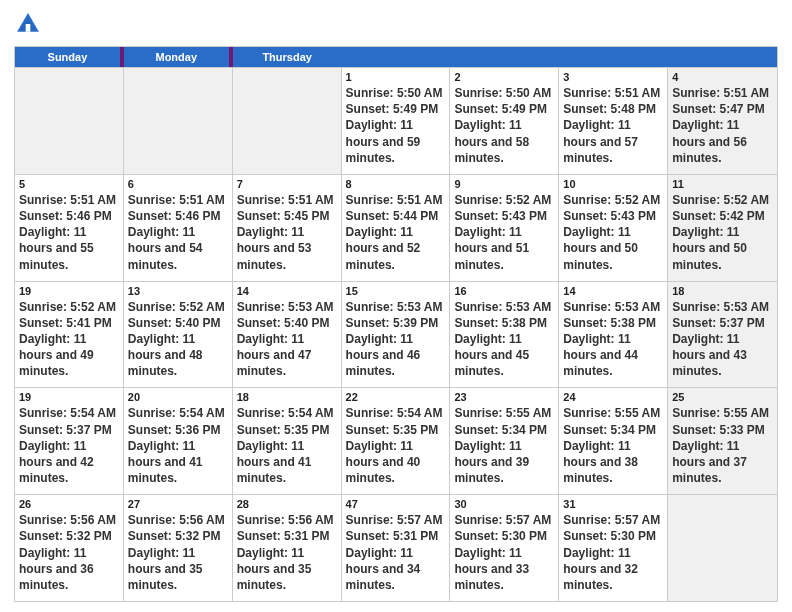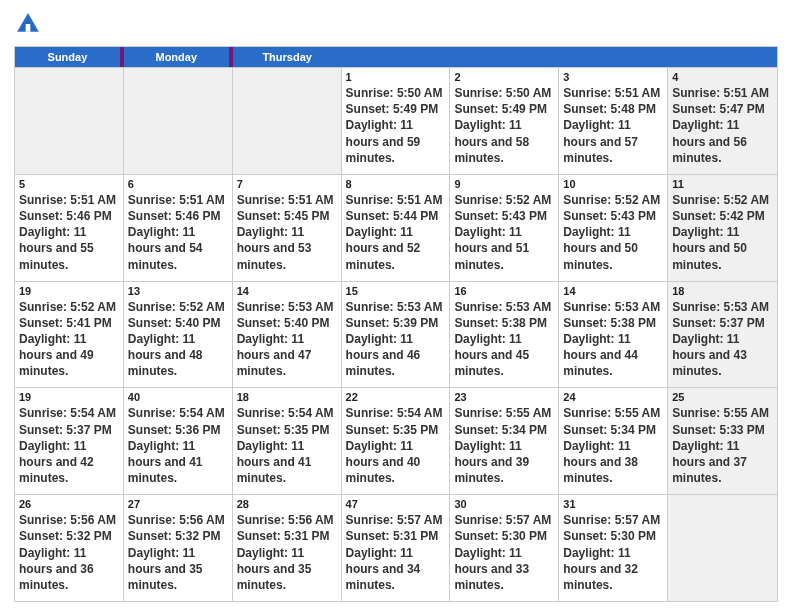--- a/index.html
+++ b/index.html
@@ -255,21 +255,21 @@
           </div>
         </div>
         <div class="cal-row">
           <div class="cal-cell">
             <span class="day-num">19</span>
             <div class="cell-text" style="white-space: pre-line;">Sunrise: 5:54 AM
 Sunset: 5:37 PM
 Daylight: 11 hours and 42 minutes.</div>
           </div>
           <div class="cal-cell">
-            <span class="day-num">40</span>
+            <span class="day-num">20</span>
             <div class="cell-text" style="white-space: pre-line;">Sunrise: 5:54 AM
 Sunset: 5:36 PM
 Daylight: 11 hours and 41 minutes.</div>
           </div>
           <div class="cal-cell">
             <span class="day-num">18</span>
             <div class="cell-text" style="white-space: pre-line;">Sunrise: 5:54 AM
 Sunset: 5:35 PM
 Daylight: 11 hours and 41 minutes.</div>
           </div>

